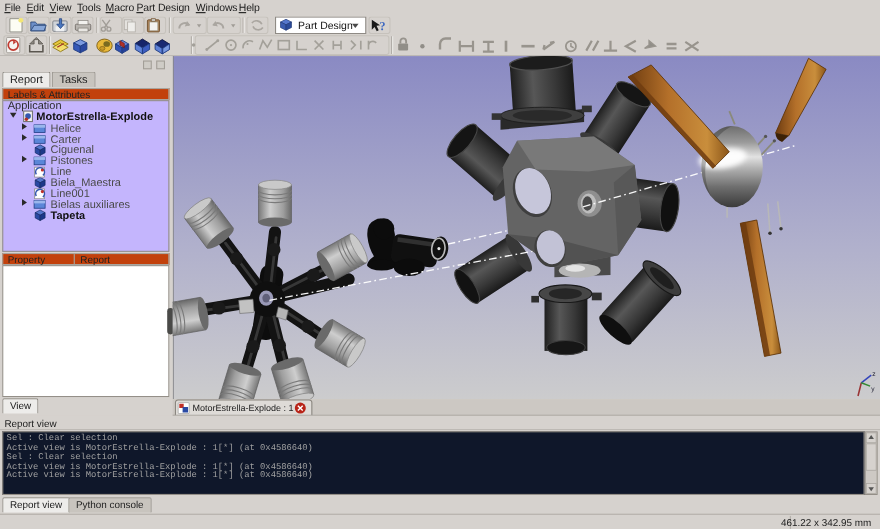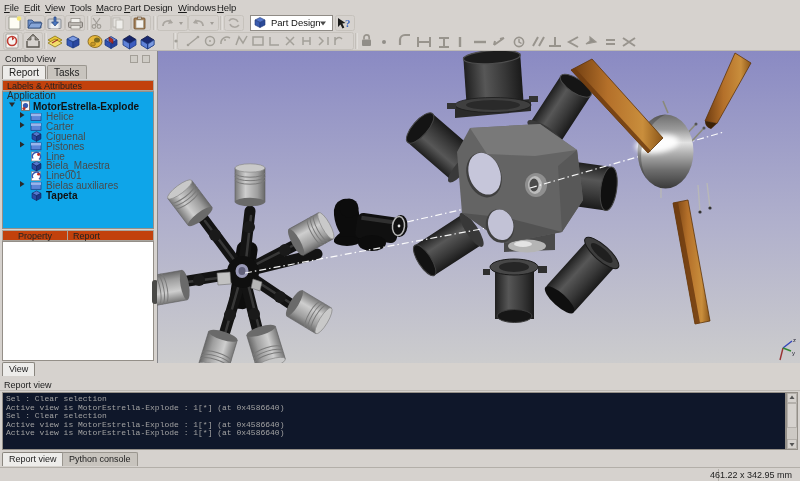--- a/index.html
+++ b/index.html
@@ -13,21 +13,21 @@
 
 .tbrow { left:0; background:#d6d2ce; }
 #tb1 { top:15px; width:800px; height:16px; }
 #tb2 { top:31px; width:800px; height:20px; border-bottom:1px solid #bdb9b4; }
 
 #leftpanel { left:0; top:51px; width:156px; height:327px; background:#d6d2ce; }
 #comboTitle { left:2px; top:2px; width:152px; height:13px; font-size:9px; color:#222; padding-left:3px; padding-top:1px; }
 .tab { position:absolute; height:14px; font-size:10px; color:#222; border:1px solid #9a968f; border-bottom:none; border-radius:2px 2px 0 0; padding:1px 6px 0 6px; background:#c8c4be; }
 .tabactive { background:#edecea; border-color:#8a867f; }
 .hdr { position:absolute; background:#c2410c; border:1px solid #a9a59e; font-size:9px; color:#222; }
-#tree { left:2px; top:40px; width:152px; height:138px; background:#0ea5e9; border:1px solid #948f88; font-size:10px; color:#444; }
+#tree { left:2px; top:40px; width:152px; height:138px; background:#c4b5fd; border:1px solid #948f88; font-size:10px; color:#444; }
 #propwhite { left:2px; top:190px; width:152px; height:120px; background:#fff; border:1px solid #948f88; }
 
 #report { left:0; top:378px; width:800px; height:89px; background:#d6d2ce; }
 #rtitle { left:0px; top:1px; width:800px; height:12px; font-size:9px; color:#222; padding:1px 0 0 4px; border-bottom:1px solid #bdb9b4; }
 #console { left:2px; top:14px; width:784px; height:58px; background:#0f172a; border:1px solid #948f88; font-family:"Liberation Mono", monospace; font-size:8px; color:#a2a2a2; line-height:8.6px; padding:2px 0 0 3px; }
 #statusbar { left:0; top:467px; width:800px; height:14px; background:#d6d2ce; border-top:1px solid #b3afa9; font-size:9px; color:#222; }
 
 #viewport { left:157px; top:51px; width:643px; height:312px; }
 #vtabbar { left:157px; top:363px; width:643px; height:15px; background:#cdc9c4; border-bottom:1px solid #a9a59e; }
 </style>
@@ -210,21 +210,20 @@
       <path d="M549 15 h12 M555 15 v-9" stroke-width="2"></path>
       <path d="M578 6 l-9 5 l9 5" stroke-width="2"></path>
       <path d="M586 13 l10 -2 l-6 -5 l0 4 z" fill="#918e88" stroke-width="1.2"></path>
       <path d="M606 9 h9 M606 13 h9" stroke-width="2.2"></path>
       <path d="M623 7 l12 8 M635 7 l-12 8" stroke-width="2"></path>
     </g>
   </svg>
   </div>
 
   <div class="abs" id="leftpanel">
-    <div class="abs" id="comboTitle">Combo View</div>
     <div class="abs" style="left:130px; top:4px; width:8px; height:8px; border:1px solid #a39f98; background:#cfccc6;"></div>
     <div class="abs" style="left:142px; top:4px; width:8px; height:8px; border:1px solid #a39f98; background:#cfccc6;"></div>
     <div class="abs tab tabactive" style="left:2px; top:14px;">Report</div>
     <div class="abs tab" style="left:47px; top:14px;">Tasks</div>
     <div class="abs hdr" style="left:2px; top:29px; width:152px; height:11px; padding:0 0 0 4px;">Labels &amp; Attributes</div>
     <div class="abs" id="tree">
       <svg width="150" height="138" viewBox="0 0 150 138" style="position:absolute;left:0;top:-2px">
         <text x="4" y="9" font-size="10" fill="#2a2a2a">Application</text>
 
         <path d="M6 12.5 l6 0 l-3 4.5 z" fill="#2a2a2a"></path>
@@ -267,21 +266,21 @@
         <text x="43" y="40" font-size="10" fill="#4a4a4a">Carter</text>
         <text x="43" y="49.5" font-size="10" fill="#4a4a4a">Ciguenal</text>
         <text x="43" y="59.5" font-size="10" fill="#4a4a4a">Pistones</text>
         <text x="43" y="69.5" font-size="10" fill="#4a4a4a">Line</text>
         <text x="43" y="79" font-size="10" fill="#4a4a4a">Biela_Maestra</text>
         <text x="43" y="89" font-size="10" fill="#4a4a4a">Line001</text>
         <text x="43" y="99" font-size="10" fill="#4a4a4a">Bielas auxiliares</text>
         <text x="43" y="109" font-size="10" font-weight="bold" fill="#111">Tapeta</text>
       </svg>
     </div>
-    <div class="abs hdr" style="left:2px; top:179px; width:152px; height:11px; padding:0 0 0 15px;">Property<span style="position:absolute; left:64px; top:0; width:1px; height:11px; background:#a9a59e;"></span><span style="position:absolute; left:70px;">Report</span></div>
+    <div class="abs hdr" style="left:2px; top:179px; width:152px; height:11px; padding:0 0 0 4px;">Property<span style="position:absolute; left:64px; top:0; width:1px; height:11px; background:#a9a59e;"></span><span style="position:absolute; left:70px;">Report</span></div>
     <div class="abs" id="propwhite"></div>
     <div class="abs tab tabactive" style="left:2px; top:311px; font-size:9px;">View</div>
     <div class="abs tab" style="left:34px; top:311px; font-size:9px;margin-top:24px;">Data</div>
   </div>
 
   <div class="abs" style="left:152px; top:280px; width:6px; height:24px; background:#4a4a48; border-radius:3px;"></div>
 
   <div class="abs" id="viewport">
   <svg width="643" height="312" viewBox="0 0 643 312">
     <defs>
@@ -506,20 +505,33 @@
 
     <g stroke-width="1.4" fill="none">
       <path d="M626 297 L623 309" stroke="#993333"></path>
       <path d="M626 297 L635 290" stroke="#3344bb"></path>
       <path d="M626 297 L634 300" stroke="#338833"></path>
     </g>
     <text x="636" y="291" font-size="6" fill="#223">z</text>
     <text x="635" y="304" font-size="6" fill="#223">y</text>
   </svg>
   </div>
+  <div class="abs" id="vtabbar">
+    <svg width="643" height="15" viewBox="0 0 643 15">
+      <rect width="643" height="15" fill="#ccc8c3"></rect>
+      <path d="M2.5 14.5 V3 a2.5 2.5 0 0 1 2.5 -2.5 H124 a2.5 2.5 0 0 1 2.5 2.5 V14.5" fill="#dedbd7" stroke="#8a867f"></path>
+      <rect x="5" y="3" width="10" height="10" rx="1" fill="#fff" stroke="#888" stroke-width="0.5"></rect>
+      <path d="M6 4 h4 v4 h-4 z" fill="#c03028"></path>
+        <path d="M9 7 h5 v5 h-5 z" fill="#2a4aa4"></path>
+      <text x="18" y="10.5" font-size="8.2" fill="#222" font-family="Liberation Sans">MotorEstrella-Explode : 1</text>
+      <circle cx="116" cy="8" r="5" fill="#b82418"></circle>
+      <path d="M113.8 5.8 L118.2 10.2 M118.2 5.8 L113.8 10.2" stroke="#fff" stroke-width="1.3"></path>
+      <line x1="0" y1="14.5" x2="643" y2="14.5" stroke="#a5a19a"></line>
+    </svg>
+  </div>
 
   <div class="abs" id="report">
     <div class="abs" id="rtitle">Report view</div>
     <div class="abs" id="console">Sel : Clear selection<br>Active view is MotorEstrella-Explode : 1[*] (at 0x4586640)<br>Sel : Clear selection<br>Active view is MotorEstrella-Explode : 1[*] (at 0x4586640)<br>Active view is MotorEstrella-Explode : 1[*] (at 0x4586640)</div>
     <svg class="abs" style="left:786px; top:14px;" width="12" height="58" viewBox="0 0 12 58">
       <rect x="0.5" y="0.5" width="11" height="57" fill="#cdc9c4" stroke="#948f88"></rect>
       <rect x="1.5" y="1.5" width="9" height="9" fill="#d6d2ce" stroke="#a8a49e" stroke-width="0.7"></rect>
       <path d="M3.5 7 L6 3.5 L8.5 7 Z" fill="#555"></path>
       <rect x="1.5" y="47.5" width="9" height="9" fill="#d6d2ce" stroke="#a8a49e" stroke-width="0.7"></rect>
       <path d="M3.5 51 L6 54.5 L8.5 51 Z" fill="#555"></path>

